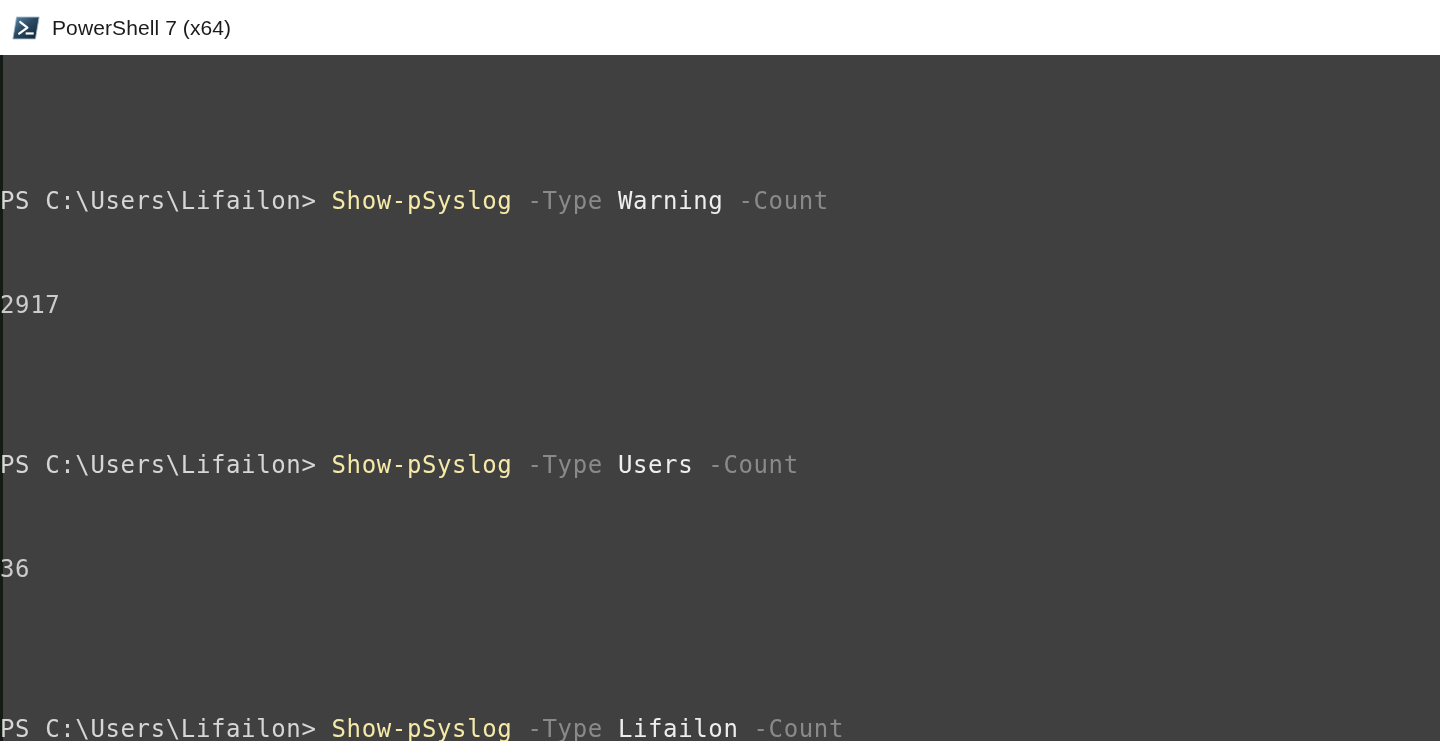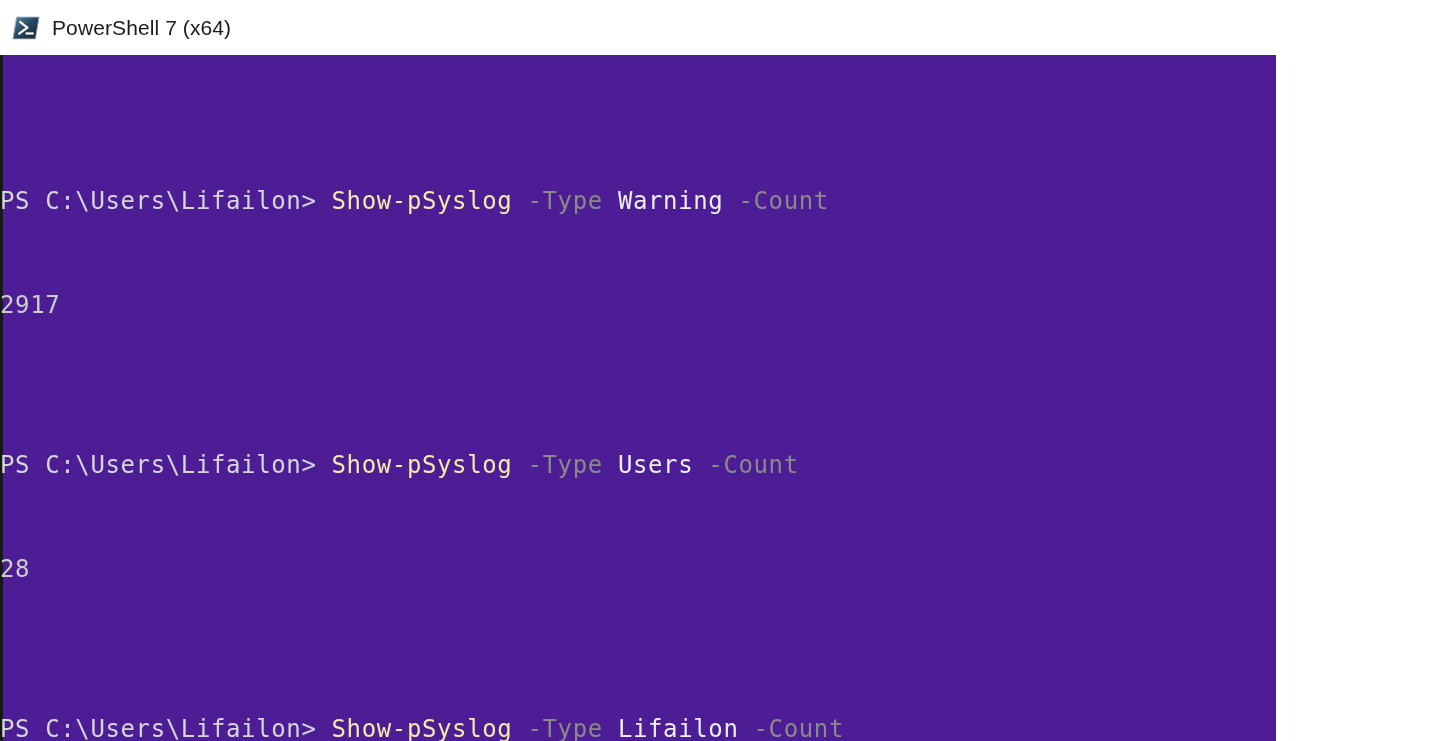--- a/index.html
+++ b/index.html
@@ -10,21 +10,21 @@
   }
   body {
     width: 1440px;
     height: 741px;
     overflow: hidden;
     font-family: "DejaVu Sans Mono", monospace;
   }
 
   
   #window {
-    width: 1276px;
+    width: 1440px;
     height: 741px;
     position: relative;
     display: flex;
     flex-direction: column;
     background: #0c0c0c;
   }
 
   
   #titlebar {
     height: 55px;
@@ -48,21 +48,21 @@
     font-family: "Liberation Sans", sans-serif;
     font-size: 21px;
     color: #1b1b1b;
     letter-spacing: 0.1px;
     white-space: nowrap;
   }
 
   
   #terminal {
     flex: 1 1 auto;
-    background: #4c1d95;
+    background: #404040;
     position: relative;
     overflow: hidden;
     padding: 9px;
     box-sizing: border-box;
   }
   
   #terminal::before {
     content: "";
     position: absolute;
     left: 0; top: 0; bottom: 0;
@@ -121,21 +121,21 @@
 
   <div id="terminal">
     <div id="screen">
 
       
       <div class="line"><span class="c-prompt">PS C:\Users\Lifailon&gt;</span><span class="c-default"> </span><span class="c-cmdlet">Show-pSyslog</span><span class="c-default"> </span><span class="c-param">-Type</span><span class="c-default"> </span><span class="c-argument">Warning</span><span class="c-default"> </span><span class="c-param">-Count</span></div>
       <div class="line c-default">2917</div>
 
       
       <div class="line"><span class="c-prompt">PS C:\Users\Lifailon&gt;</span><span class="c-default"> </span><span class="c-cmdlet">Show-pSyslog</span><span class="c-default"> </span><span class="c-param">-Type</span><span class="c-default"> </span><span class="c-argument">Users</span><span class="c-default"> </span><span class="c-param">-Count</span></div>
-      <div class="line c-default">28</div>
+      <div class="line c-default">36</div>
 
       
       <div class="line"><span class="c-prompt">PS C:\Users\Lifailon&gt;</span><span class="c-default"> </span><span class="c-cmdlet">Show-pSyslog</span><span class="c-default"> </span><span class="c-param">-Type</span><span class="c-default"> </span><span class="c-argument">Lifailon</span><span class="c-default"> </span><span class="c-param">-Count</span></div>
       
 
       
       
       
 
       

